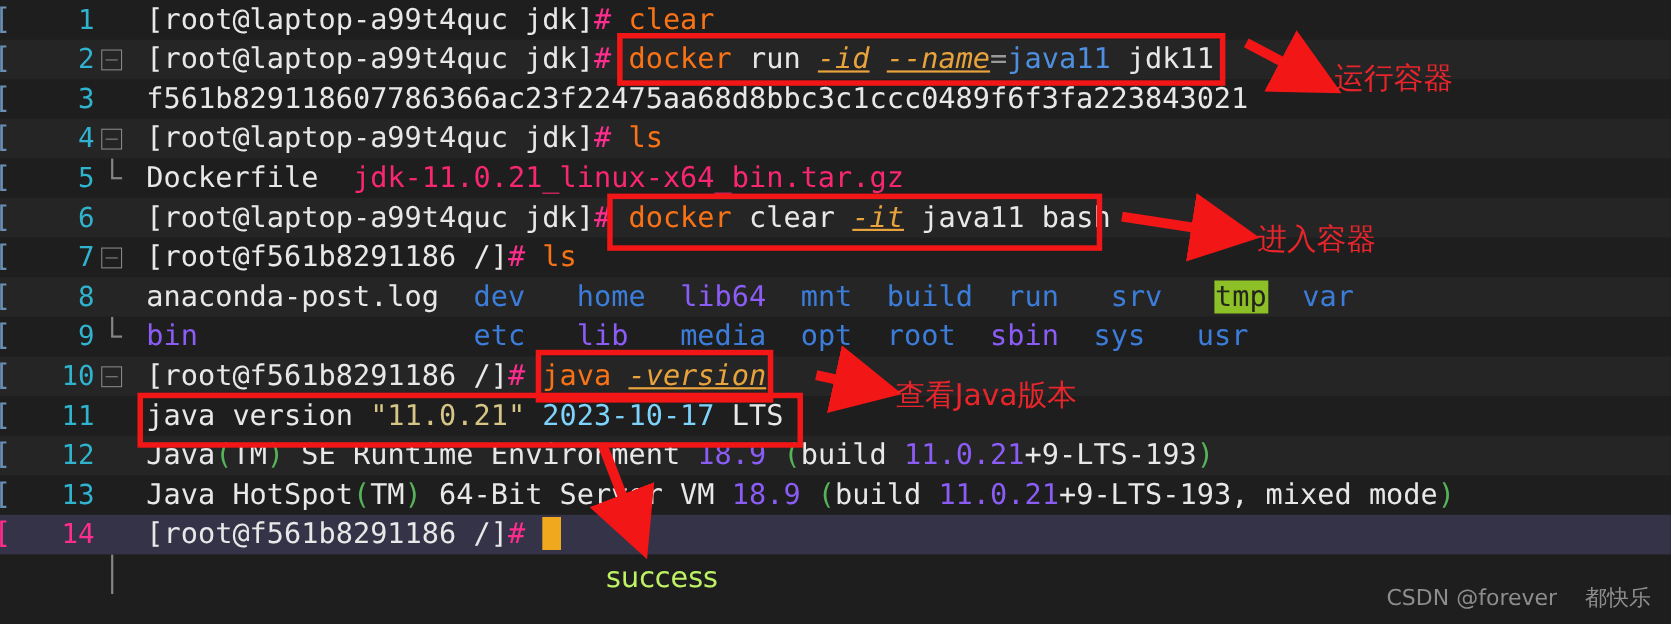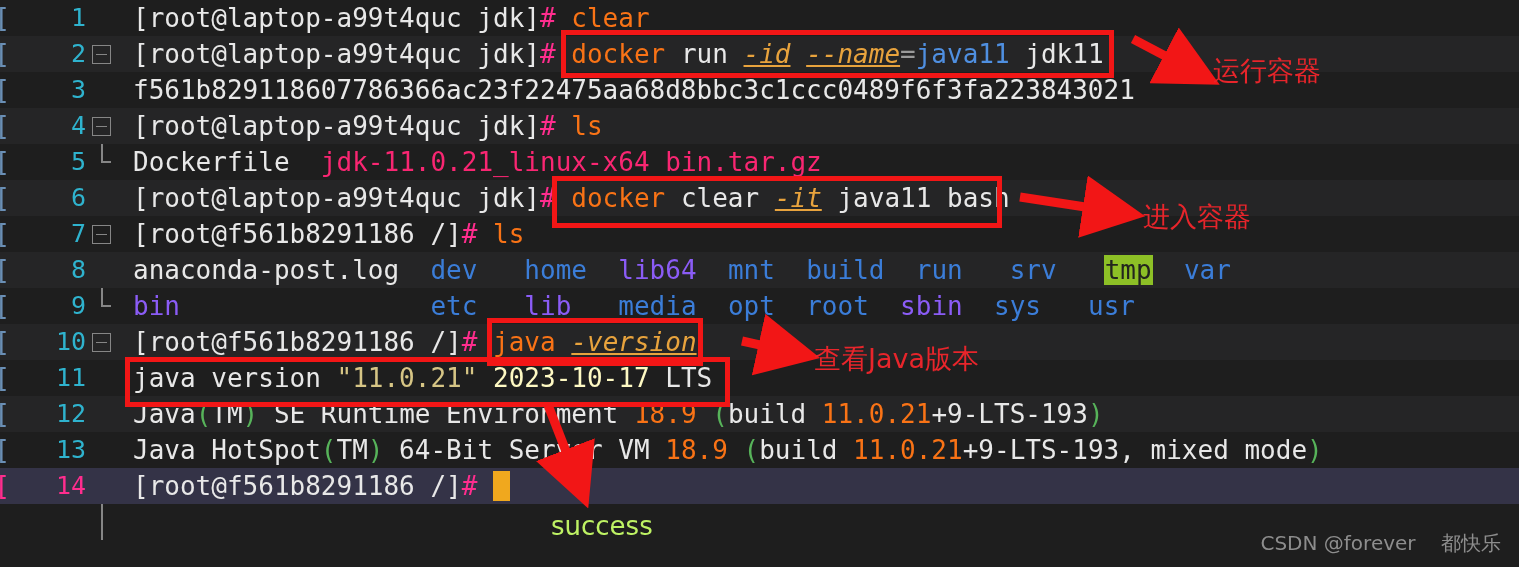--- a/index.html
+++ b/index.html
@@ -67,23 +67,23 @@
 
   
   .w{color:#E8E8E8;}
   .cy{color:#f97316;}
   .hash{color:#FF2D8E;}
   .orange{color:#E8A33D;font-style:italic;text-decoration:underline;}
   .gray{color:#9a9a9a;}
   .blue{color:#4F8FE0;}
   .pink{color:#F92672;}
   .yellow{color:#D6C585;}
-  .green{color:#fef9c3;}
+  .green{color:#7dd3fc;}
   .paren{color:#57B35A;}
-  .violet{color:#f97316;}
+  .violet{color:#8b5cf6;}
   .dirblue{color:#3B7DD8;}
   .lnkcyan{color:#8b5cf6;}
   .tmp{background:#8DC026;color:#22251E;padding:0 1px;}
   .cursor{
     display:inline-block;width:17px;height:30px;
     background:#F0A81E;vertical-align:-6px;
   }
 
   
   .box{

